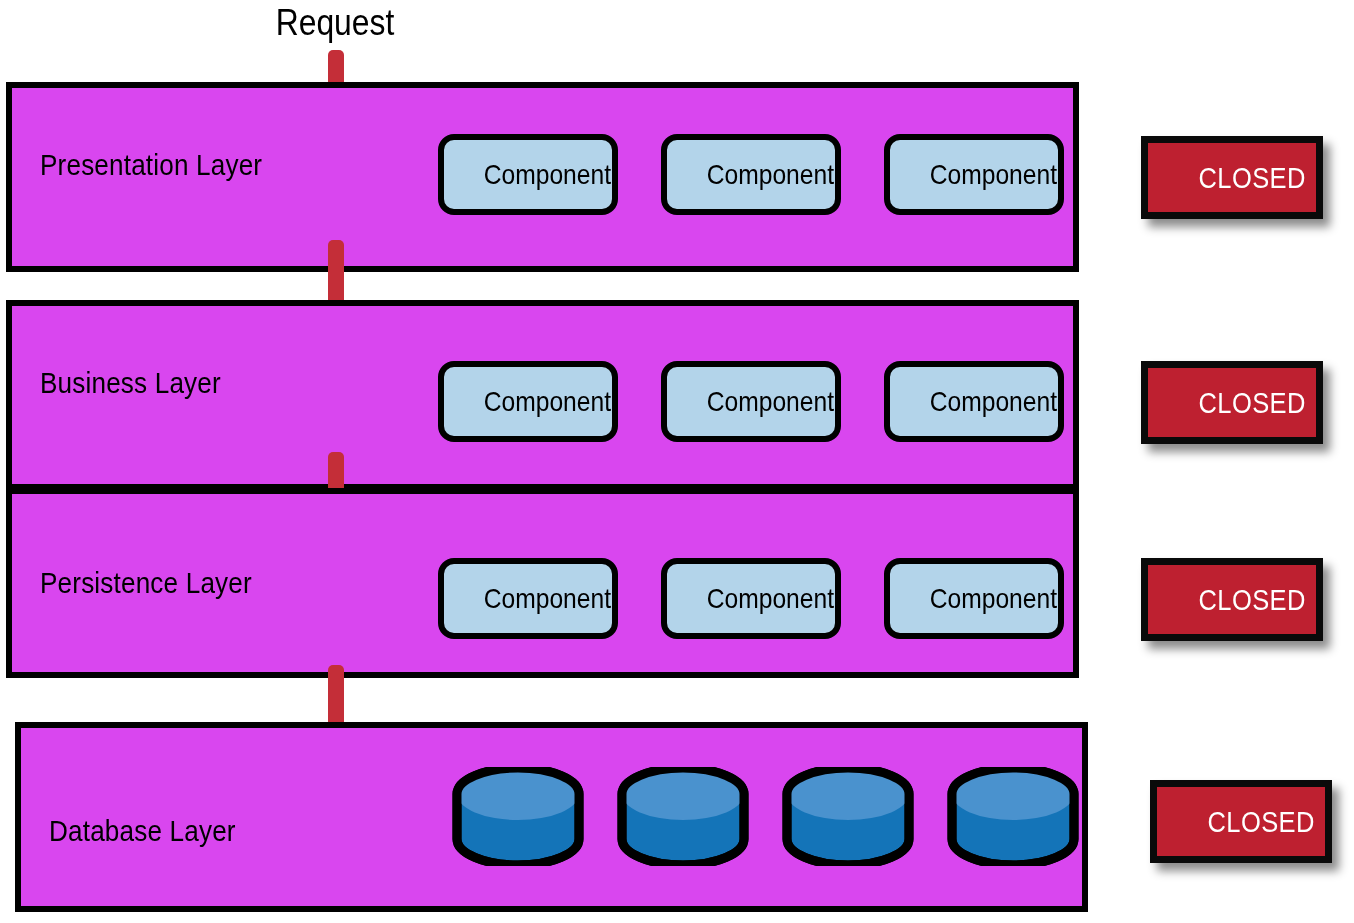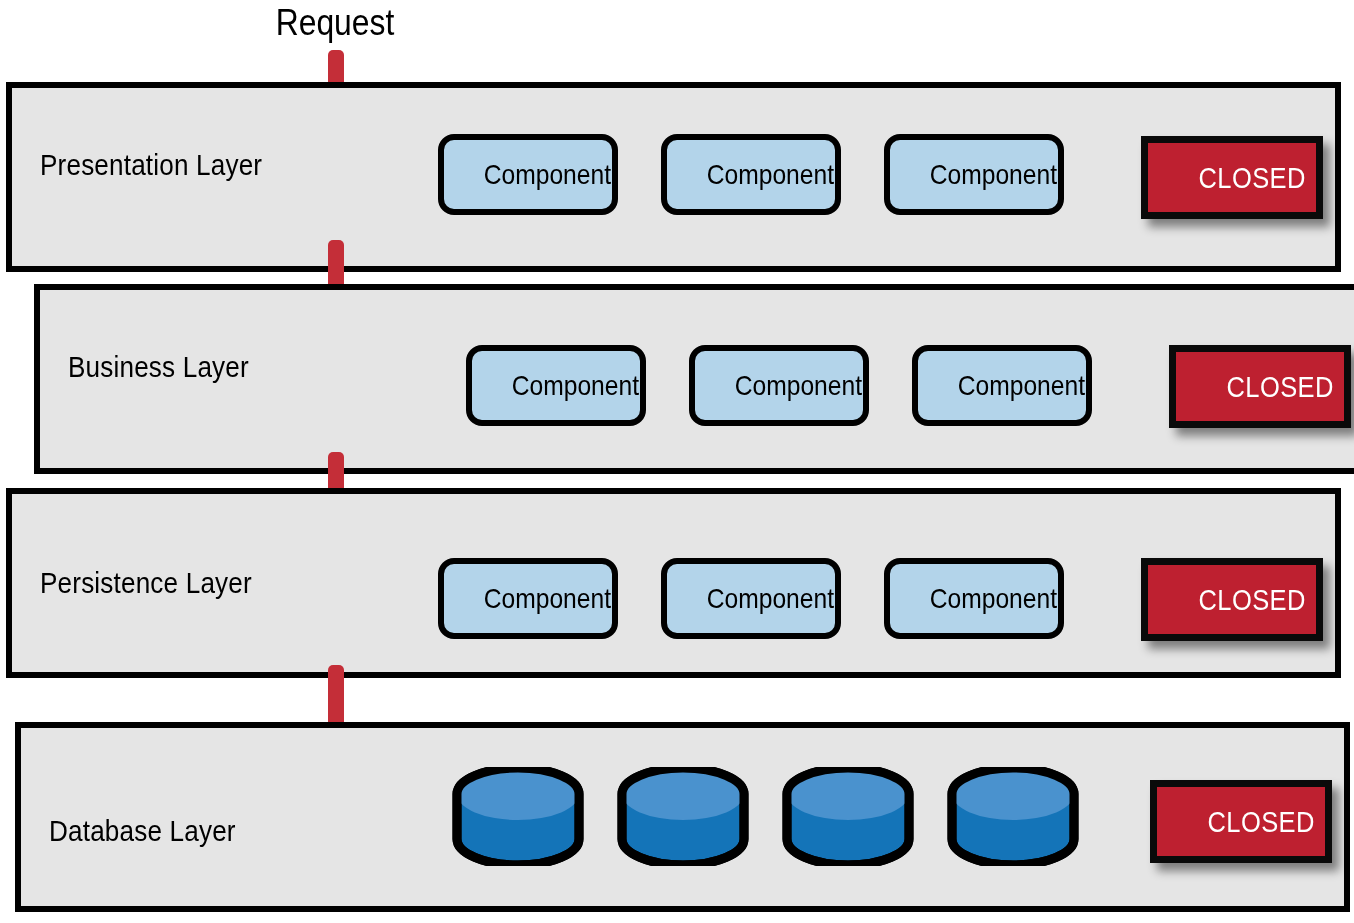--- a/index.html
+++ b/index.html
@@ -37,22 +37,22 @@
     font-stretch: condensed;
     transform: scaleX(0.86);
     transform-origin: center top;
     white-space: nowrap;
   }
 
   
   .layer-box {
     position: absolute;
     left: 6px;
-    width: 1335px;
-    background: #e5e5e5;
+    width: 1073px;
+    background: #d946ef;
     border: 6px solid #000000;
     box-sizing: border-box;
   }
   .layer-name {
     position: absolute;
     left: 28px;
     font-size: 30px;
     line-height: 34px;
     color: #000000;
     font-family: "Liberation Sans Narrow", "Liberation Sans", sans-serif;
@@ -156,21 +156,21 @@
     </div>
   </div>
 
   <div class="arrow" style="left:307px; top:240px;">
     <svg width="58" height="146" viewBox="0 0 58 146">
       <rect x="21" y="0" width="16" height="98" rx="5" fill="#c42e38"></rect>
       <polygon points="1,94 57,94 29,144" fill="#c42e38"></polygon>
     </svg>
   </div>
 
-  <div class="layer-box" style="top:284px; height:190px;margin-left:28px;">
+  <div class="layer-box" style="top:300px; height:190px;">
     <div class="layer-name" style="top:60px;">Business Layer</div>
 
     <div class="component-box" style="left:426px; top:55px;">
       <span class="component-label">Component</span>
     </div>
     <div class="component-box" style="left:649px; top:55px;">
       <span class="component-label">Component</span>
     </div>
     <div class="component-box" style="left:872px; top:55px;">
       <span class="component-label">Component</span>

